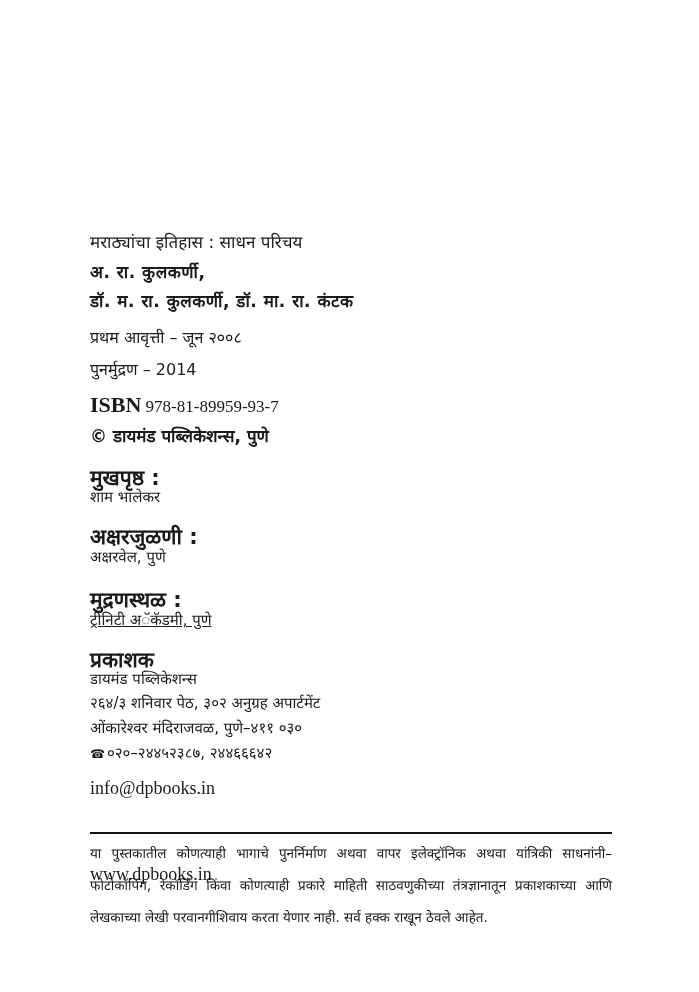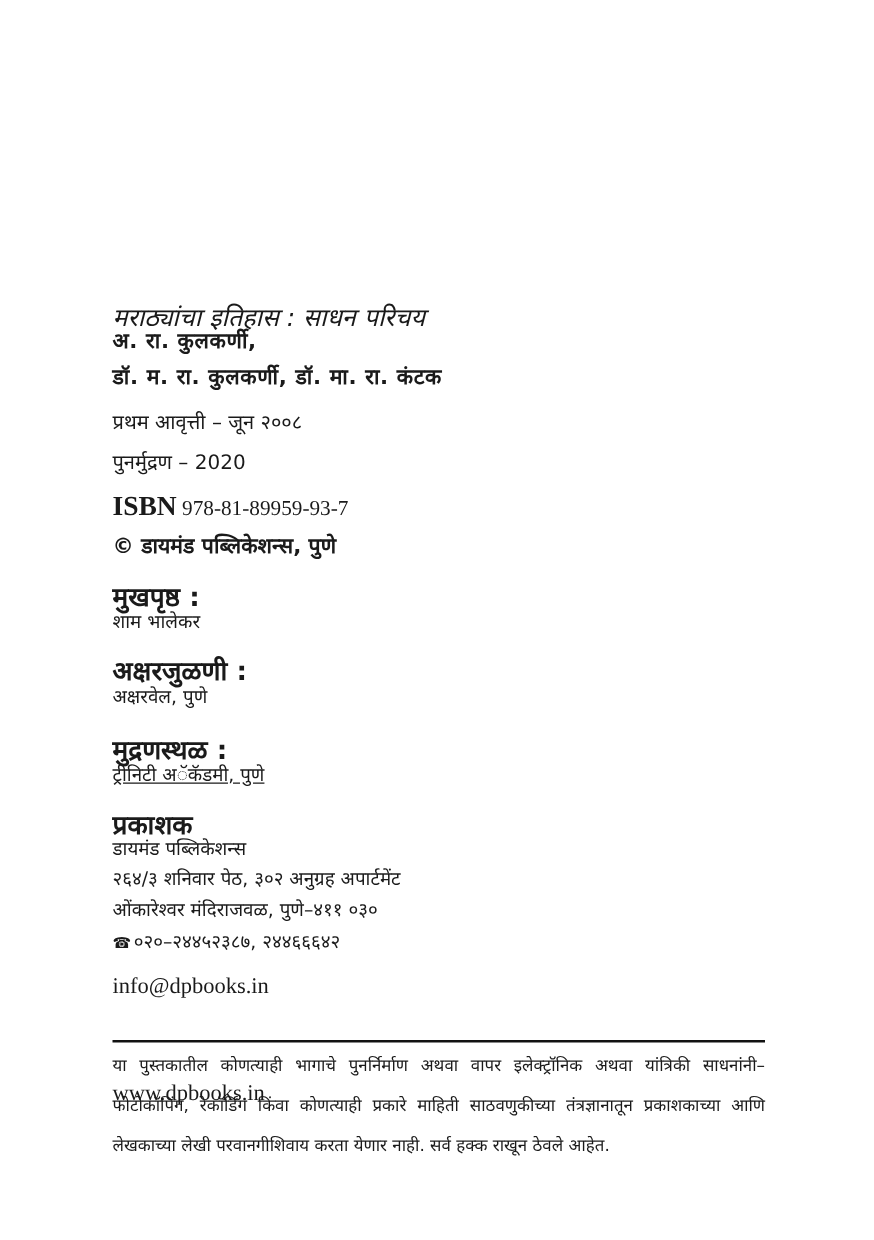--- a/index.html
+++ b/index.html
@@ -1,20 +1,20 @@
 <!DOCTYPE html>
 <html><head>
 <meta charset="utf-8">
 <style>
   html, body { margin: 0; padding: 0; background: #ffffff; }
   body { width: 699px; height: 992px; position: relative; overflow: hidden; color: #1a1a1a;
          font-family: "DejaVu Sans", sans-serif; }
   .page { position: absolute; left: 90px; top: 0; width: 524px; }
   .ln { position: absolute; left: 0; white-space: nowrap; }
-  .title { top: 240px; font-size: 20px; font-style: italic; }
+  .title { top: 230px; font-size: 17px; }
   .author { font-weight: bold; font-size: 17px; letter-spacing: 0.5px; }
   .a1 { top: 260px; }
   .a2 { top: 289px; }
   .ed { font-size: 16px; }
   .ed b { font-weight: normal; }
   .e1 { top: 326px; }
   .e2 { top: 358px; }
   .isbn { top: 392px; font-family: "Liberation Serif", serif; font-size: 17px; }
   .isbn b { font-weight: bold; font-size: 22px; }
   .copy { top: 424px; font-weight: bold; font-size: 17px; }
@@ -37,21 +37,21 @@
 
 <div class="page">
   <div class="ln title">मराठ्यांचा इतिहास : साधन परिचय</div>
   <div class="ln author a1">अ. रा. कुलकर्णी,</div>
   <div class="ln author a2">डॉ. म. रा. कुलकर्णी, डॉ. मा. रा. कंटक</div>
 
   <div class="ln ed e1">
     <b>प्रथम आवृत्ती</b><span> – जून २००८</span>
   </div>
   <div class="ln ed e2">
-    <b>पुनर्मुद्रण</b><span> – 2020</span>
+    <b>पुनर्मुद्रण</b><span> – 2014</span>
   </div>
 
   <div class="ln isbn">
     <b>ISBN</b><span> 978-81-89959-93-7</span>
   </div>
 
   <div class="ln copy">© डायमंड पब्लिकेशन्स, पुणे</div>
 
   <div class="ln lbl l1">मुखपृष्ठ :</div>
   <div class="ln val v1">शाम भालेकर</div>

